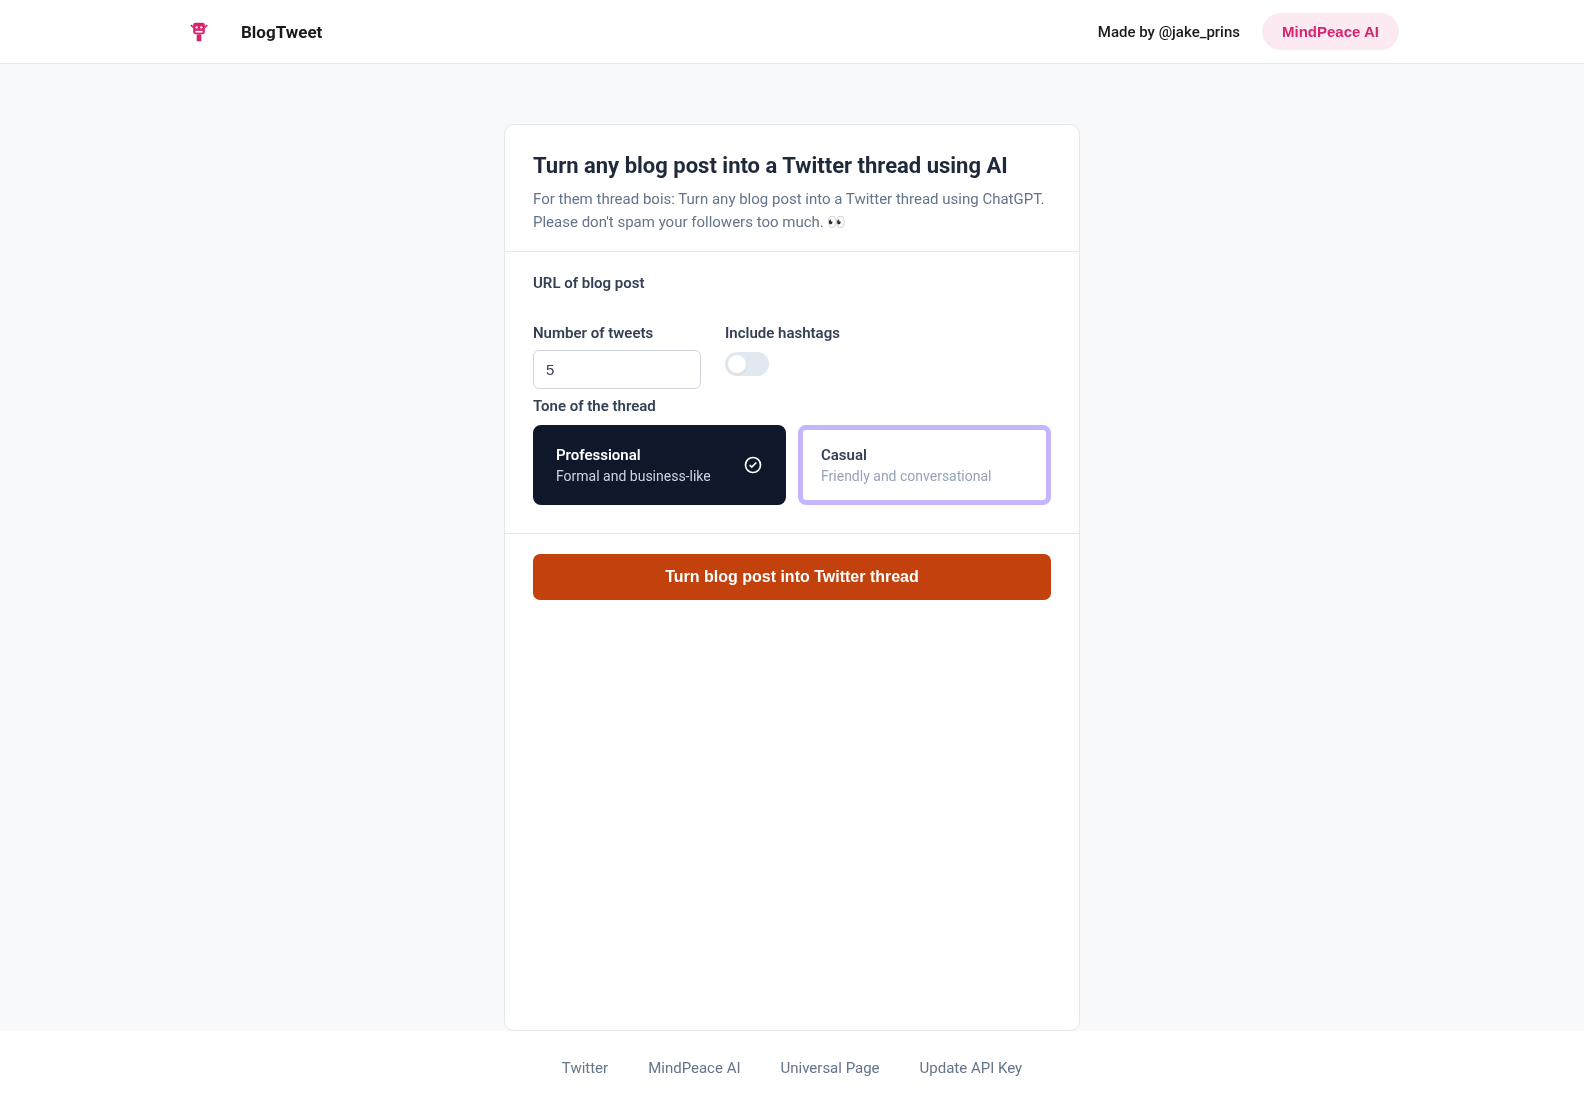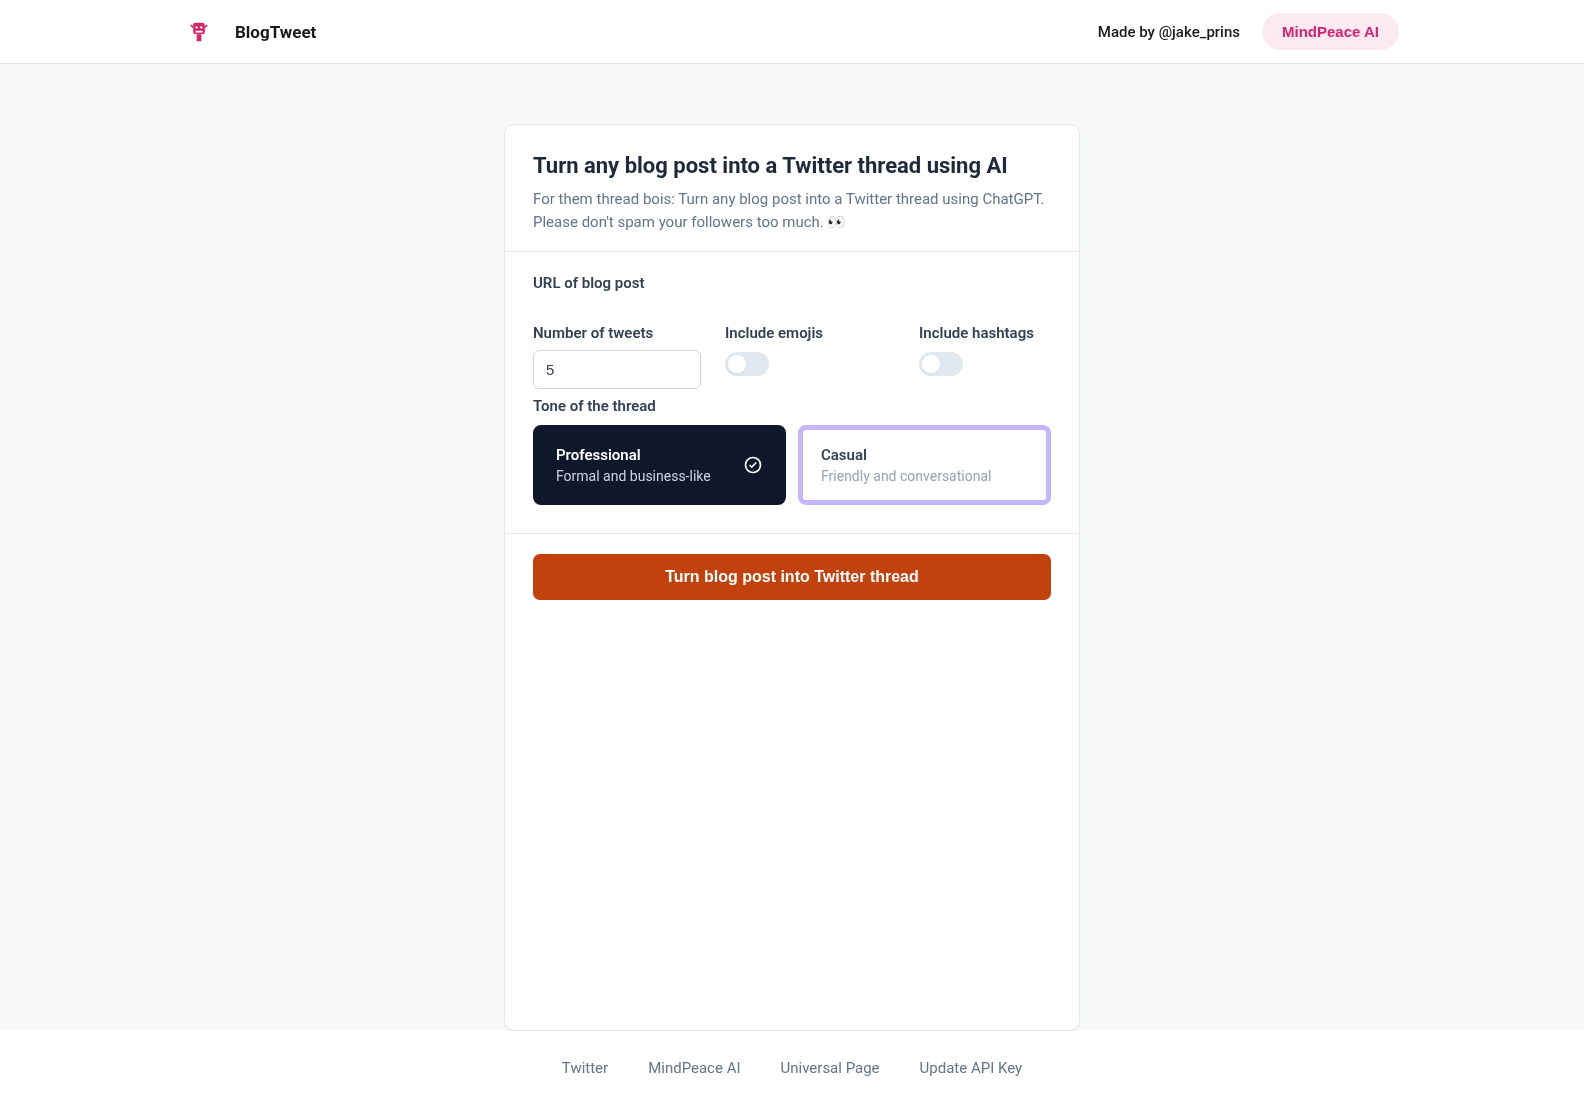--- a/index.html
+++ b/index.html
@@ -20,21 +20,21 @@
       border-bottom: 1px solid #e5e7eb;
       height: 64px;
       display: flex;
       align-items: center;
       justify-content: space-between;
       padding: 0 185px;
     }
     .brand {
       display: flex;
       align-items: center;
-      gap: 22px;
+      gap: 28px;
     }
     .brand-logo {
       width: 28px;
       height: 28px;
       display: flex;
       align-items: center;
       justify-content: center;
     }
     .brand-name {
       font-weight: 700;
@@ -262,26 +262,20 @@
       <h1 class="card-title">Turn any blog post into a Twitter thread using AI</h1>
       <p class="card-subtitle">For them thread bois: Turn any blog post into a Twitter thread using ChatGPT. Please don't spam your followers too much. 👀</p>
     </div>
     <div class="card-body">
       <label class="field-label">URL of blog post</label>
 
       <div class="form-row">
         <div class="form-col col-tweets">
           <label class="field-label">Number of tweets</label>
           <input type="text" class="number-input" value="5" style="">
-        </div>
-        <div class="form-col col-emojis">
-          <label class="field-label">Include emojis</label>
-          <div class="toggle">
-            <div class="toggle-knob"></div>
-          </div>
         </div>
         <div class="form-col col-hashtags">
           <label class="field-label">Include hashtags</label>
           <div class="toggle">
             <div class="toggle-knob"></div>
           </div>
         </div>
       </div>
 
       <div class="tone-section">

